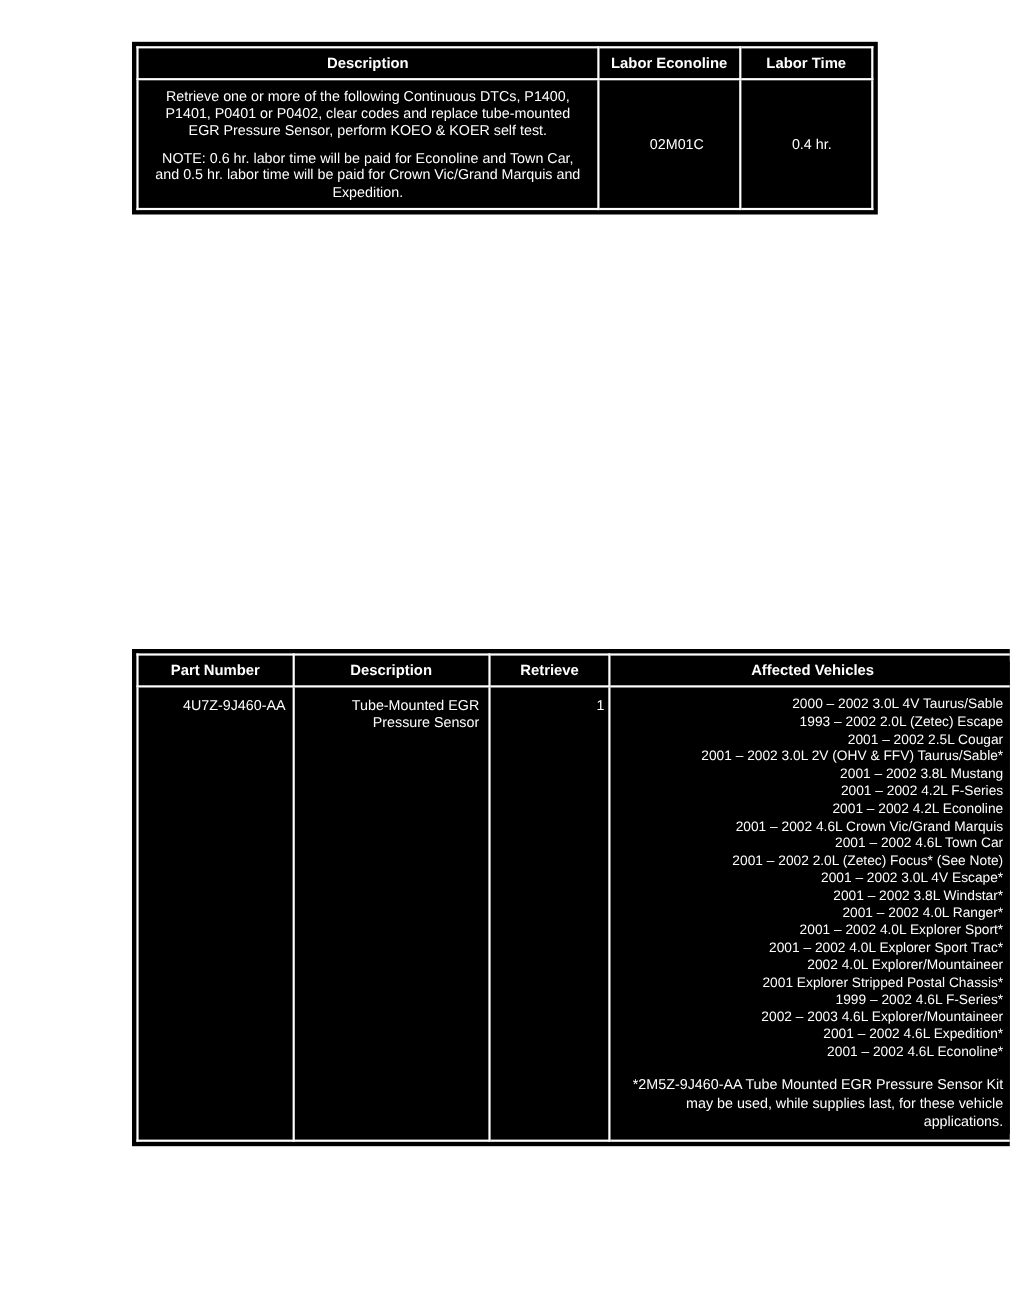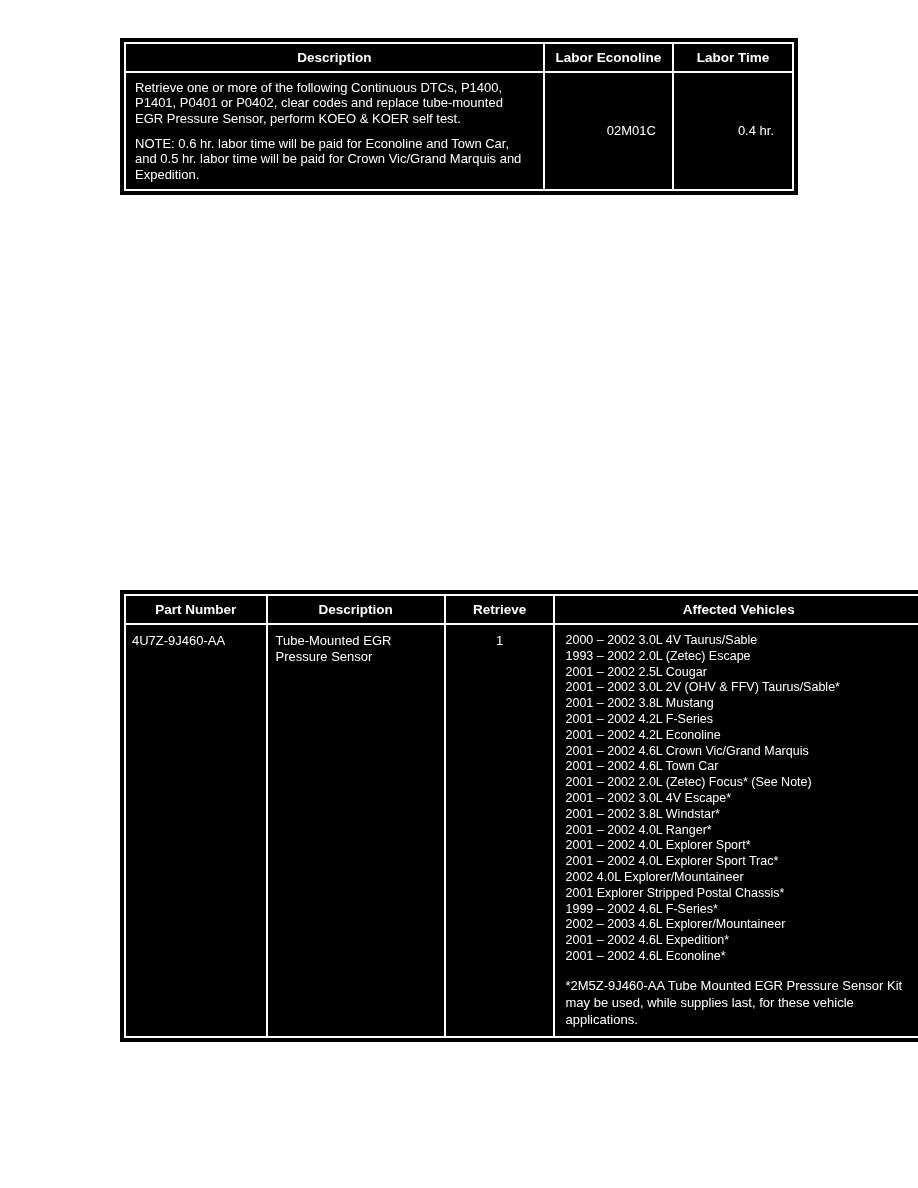--- a/index.html
+++ b/index.html
@@ -32,27 +32,27 @@
   .tablewrap th {
     font-weight: bold;
     text-align: center;
     font-size: 13.5px;
     padding: 6px 4px;
   }
 
   
   #labor-table-wrap { left: 120px; top: 38px; width: 678px; }
   #labor-table-wrap td { vertical-align: middle; }
-  .desc-cell { padding: 7px 9px; font-size: 13px; line-height: 1.18; text-align: left; vertical-align: top !important; }
+  .desc-cell { padding: 7px 9px; font-size: 13px; line-height: 1.18; text-align: center; vertical-align: top !important; }
   .desc-cell p + p { margin-top: 10px; }
-  .center-cell { text-align: center; font-size: 13px; padding-left: 46px; }
+  .center-cell { font-size: 13px; padding-left: 46px; }
 
   
   #parts-table-wrap { left: 120px; top: 590px; width: 808px; }
-  #parts-table-wrap td { vertical-align: top; }
+  #parts-table-wrap td { vertical-align: top; text-align: right; }
   .pn-cell { padding: 8px 6px; font-size: 13px; }
   .pdesc-cell { padding: 8px 8px; font-size: 13px; line-height: 1.2; }
   .qty-cell { padding: 8px 4px; font-size: 13px; text-align: center; }
   .veh-cell { padding: 8px 10px; }
   .veh-line { font-size: 12.5px; line-height: 15.8px; white-space: nowrap; }
   .veh-note {
     margin-top: 12px;
     font-weight: normal;
     font-size: 13px;
     line-height: 17px;

